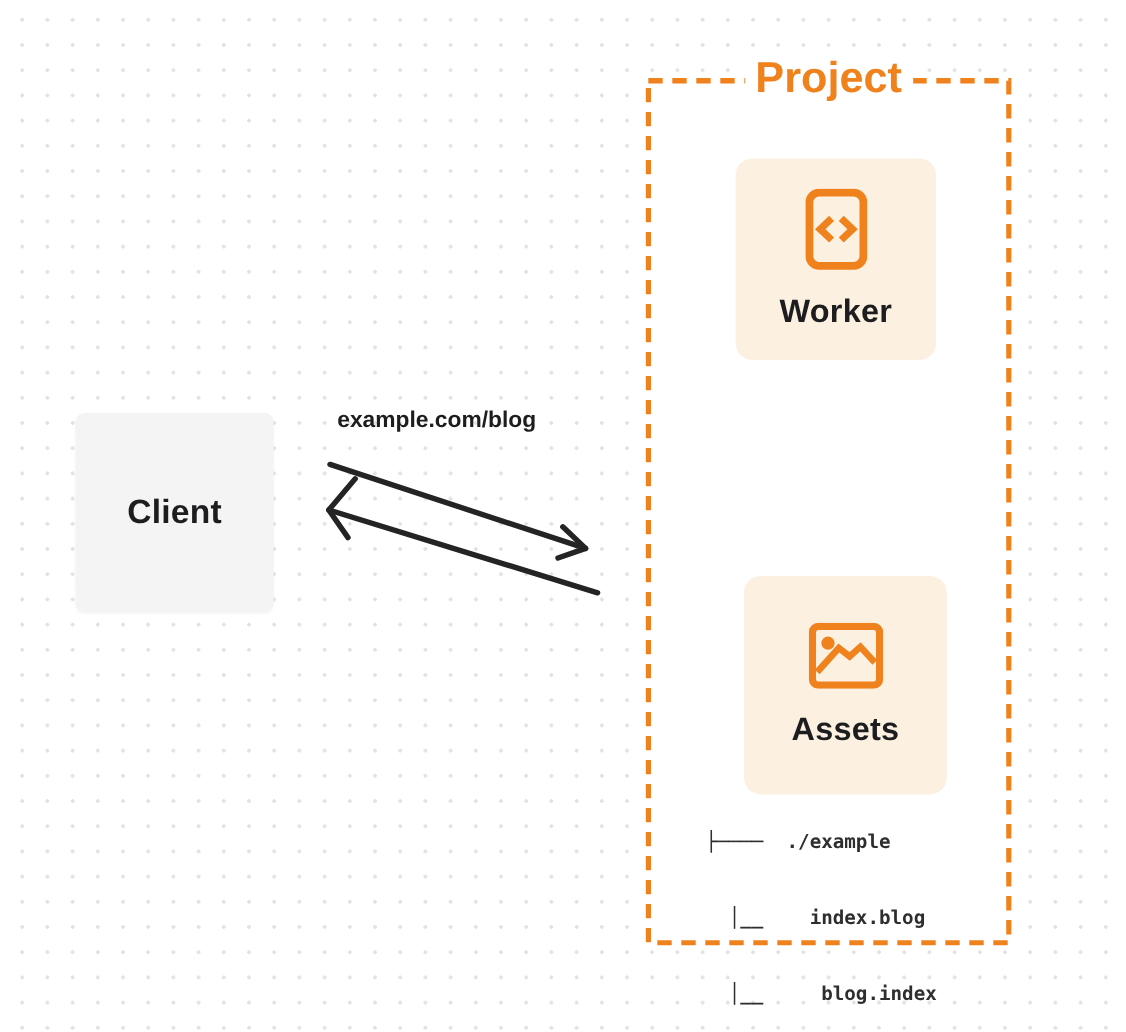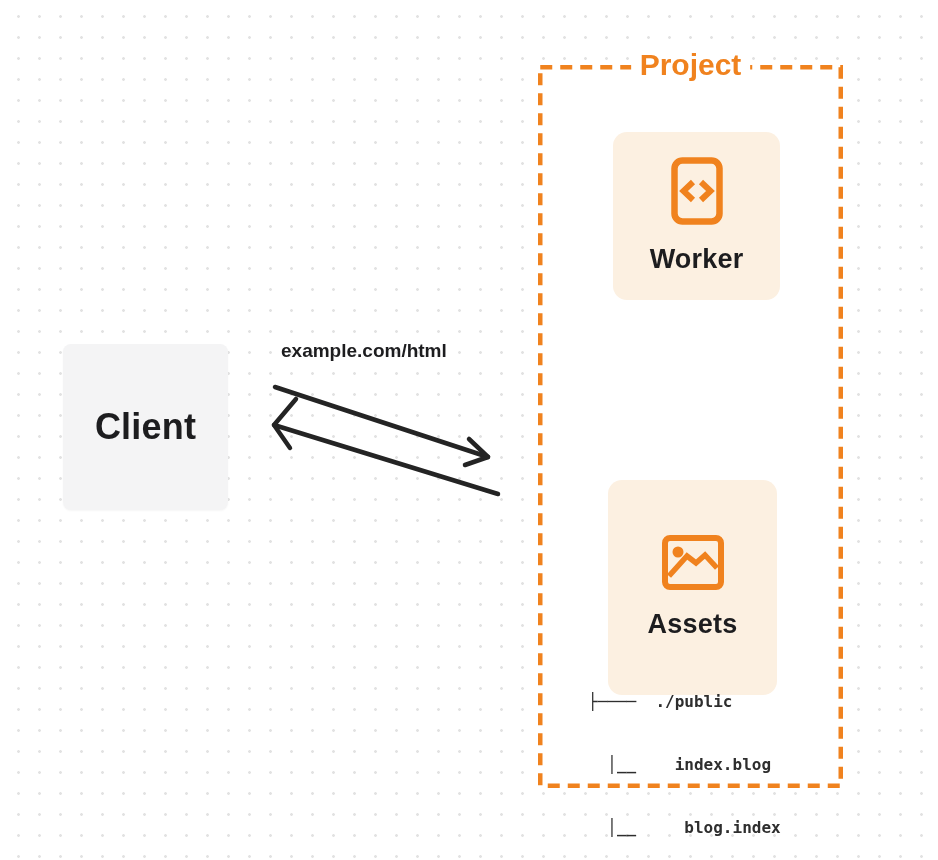--- a/index.html
+++ b/index.html
@@ -28,21 +28,21 @@
   .client-node {
     position: absolute;
     left: 63px; top: 344px;
     width: 165px; height: 166px;
     background: var(--client-bg);
     border-radius: 8px;
     display: flex; align-items: center; justify-content: center;
     box-shadow: 0 1px 2px rgba(0,0,0,0.04);
   }
   .node-label {
-    font-size: 36px;
+    font-size: 28px;
     font-weight: bold;
     color: var(--text);
     letter-spacing: 0.2px;
   }
   .request-label {
     position: absolute;
     left: 281px; top: 340px;
     font-size: 19px;
     font-weight: bold;
     color: var(--text);
@@ -72,38 +72,38 @@
     stroke-dasharray: 12 8;
     fill: none;
   }
   .project-label {
     position: absolute;
     top: -17px;
     left: 50%;
     transform: translateX(-50%);
     background: #fff;
     padding: 0 9px;
-    font-size: 30px;
+    font-size: 36px;
     font-weight: bold;
     color: var(--accent);
     line-height: 34px;
     white-space: nowrap;
   }
   .card {
     position: absolute;
     background: var(--card-bg);
     border-radius: 14px;
     display: flex;
     flex-direction: column;
     align-items: center;
     justify-content: center;
     gap: 19px;
   }
   .worker-card { left: 75px; top: 67px; width: 167px; height: 168px; }
-  .assets-card { left: 70px; top: 415px; width: 169px; height: 215px; }
+  .assets-card { left: 82px; top: 415px; width: 169px; height: 182px; }
   .card .node-label { font-size: 27px; }
   .icon-stroke { stroke: var(--accent); fill: none; }
   .icon-fill { fill: var(--accent); stroke: none; }
   .file-tree {
     position: absolute;
     left: 50px; top: 584px;
     font-family: "DejaVu Sans Mono", monospace;
     font-size: 16px;
     font-weight: bold;
     line-height: 21px;
@@ -114,21 +114,21 @@
 </style>
 </head>
 <body>
 
 <div class="canvas">
 
   <div class="client-node">
     <span class="node-label">Client</span>
   </div>
 
-  <div class="request-label">example.com/html</div>
+  <div class="request-label">example.com/blog</div>
 
   <svg class="arrows" width="938" height="860" viewBox="0 0 938 860">
     <g>
       <polyline class="arrow-stroke" points="275,387 488,457"></polyline>
       <polyline class="arrow-stroke" points="469,439 488,457 465,465"></polyline>
     </g>
     <g>
       <polyline class="arrow-stroke" points="498,494 274,425"></polyline>
       <polyline class="arrow-stroke" points="296,399 274,425 290,448"></polyline>
     </g>
@@ -152,20 +152,20 @@
     <div class="card assets-card">
       <svg width="62" height="55" viewBox="0 0 62 55">
         <rect class="icon-stroke" x="3" y="3" width="56" height="49" rx="5" stroke-width="6"></rect>
         <circle class="icon-fill" cx="16" cy="17" r="5.5"></circle>
         <polyline class="icon-stroke" points="7,41 25,21 34,28 43,20 55,33" stroke-width="5.5" stroke-linejoin="miter"></polyline>
       </svg>
       <span class="node-label">Assets</span>
     </div>
 
     <div class="file-tree">
-      <div class="tree-line">├────  ./public</div>
+      <div class="tree-line">├────  ./example</div>
       <div class="tree-line">  │__    index.blog</div>
       <div class="tree-line">  │__     blog.index</div>
       
     </div>
   </div>
 
 </div>
 
 </body></html>

